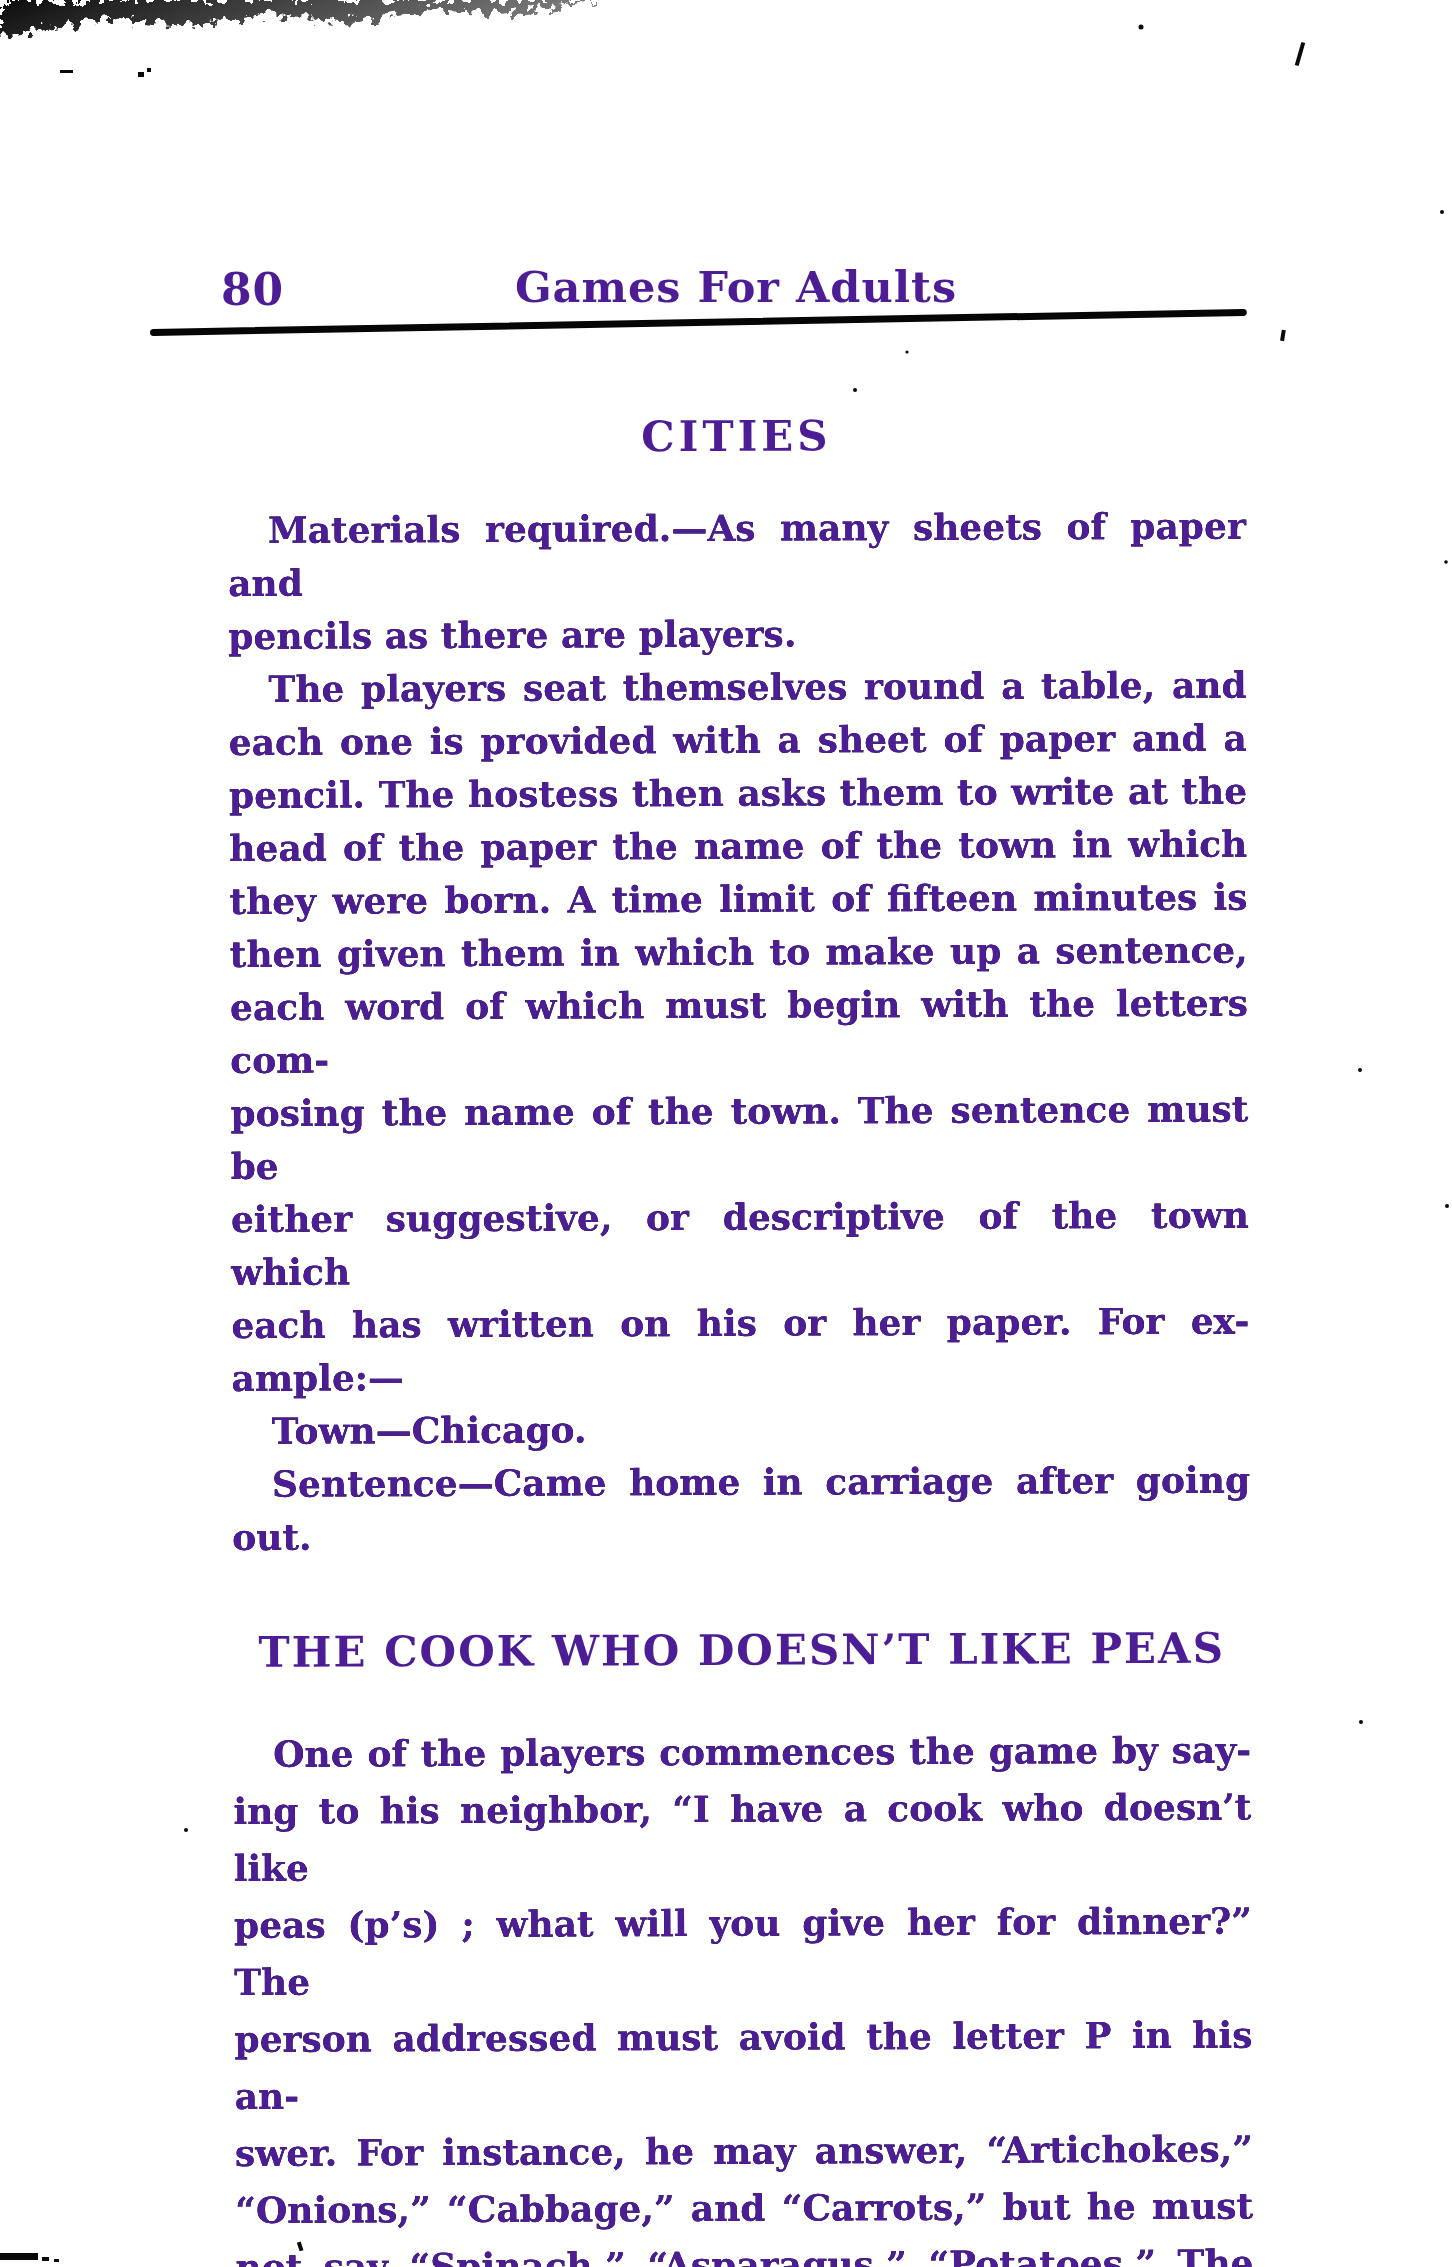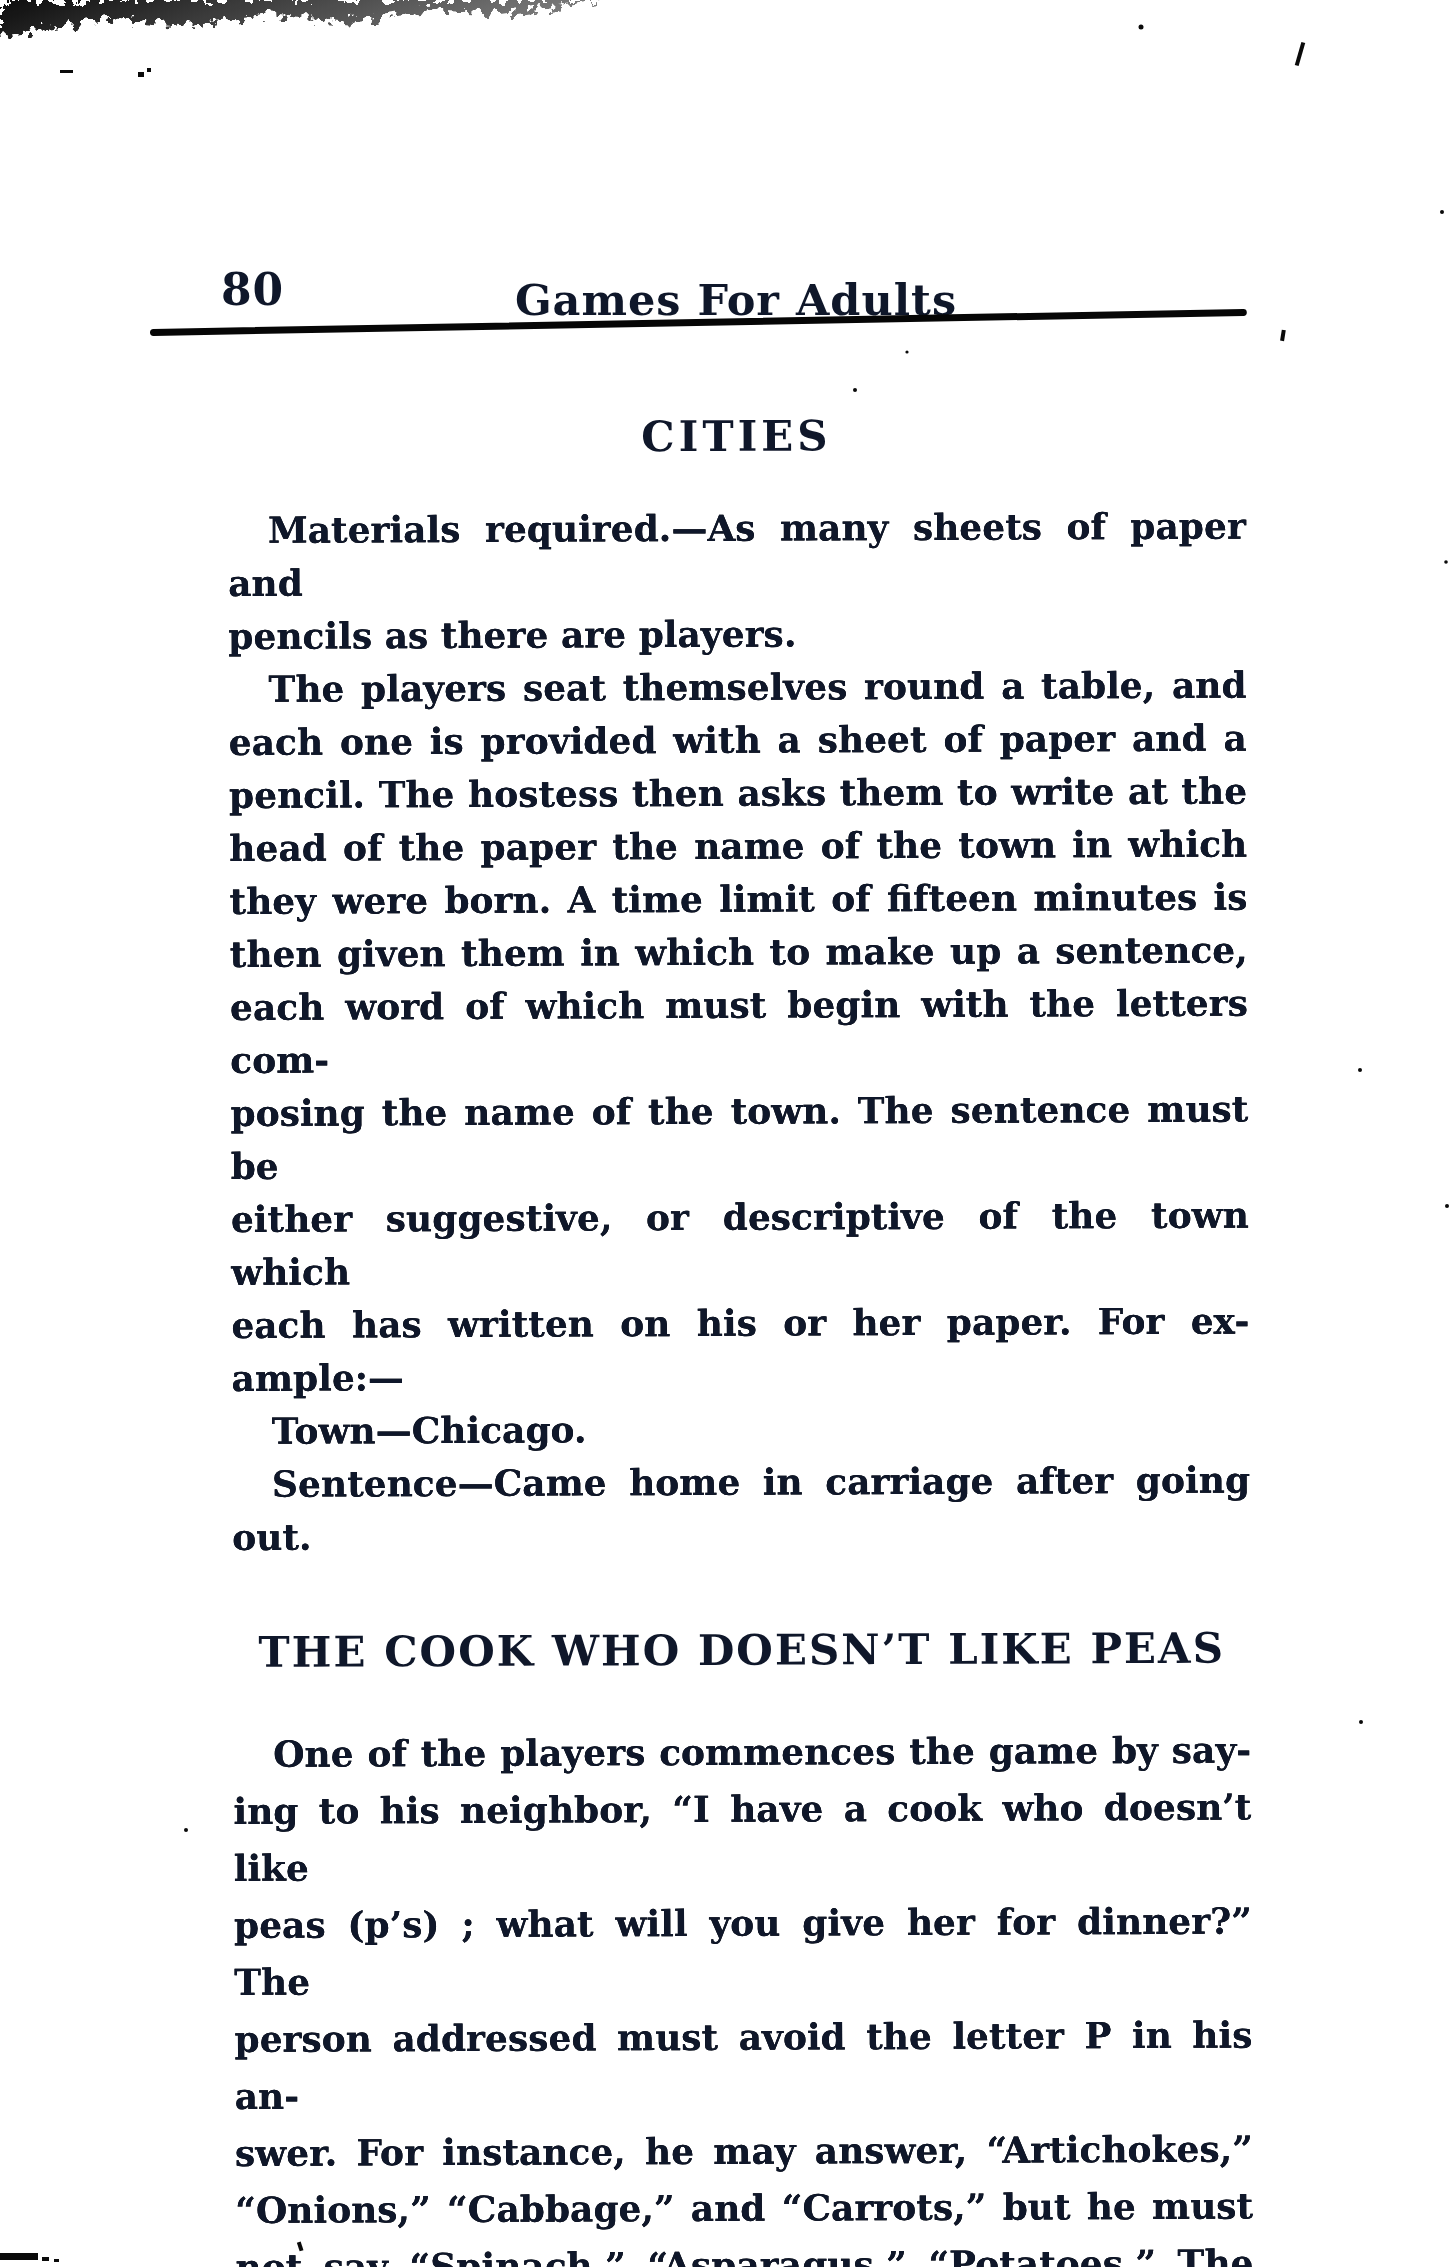--- a/index.html
+++ b/index.html
@@ -1,35 +1,35 @@
 <!DOCTYPE html>
 <html><head>
 <meta charset="utf-8">
 <style>
   html,body{margin:0;padding:0;background:#ffffff;}
   .page{
     position:relative;
     width:1452px;height:2267px;
     background:#ffffff;
     overflow:hidden;
-    color:#0f172a;
+    color:#4c1d95;
     font-family:"DejaVu Serif","Liberation Serif",serif;
     font-weight:700;
   }
   
   .noise{position:absolute;left:0;top:0;width:1452px;height:2267px;pointer-events:none;}
   
   .pagehead{position:absolute;top:260px;left:227px;width:1018px;height:56px;}
   .pagenum{
     position:absolute;left:-6px;top:6px;
     font-size:44px;line-height:48px;letter-spacing:1px;
   }
   .booktitle{
     position:absolute;left:0;right:0;top:2px;text-align:center;
-    font-size:43px;line-height:50px;letter-spacing:1px;margin-top:13px;
+    font-size:43px;line-height:50px;letter-spacing:1px;
   }
   .rule{
     position:absolute;left:150px;top:329px;width:1097px;height:7px;
     background:#060606;border-radius:4px;
     transform:rotate(-1.05deg);transform-origin:left center;
   }
   
   .content{
     position:absolute;left:227px;top:334px;width:1018px;
     transform:rotate(-0.25deg);transform-origin:top left;

